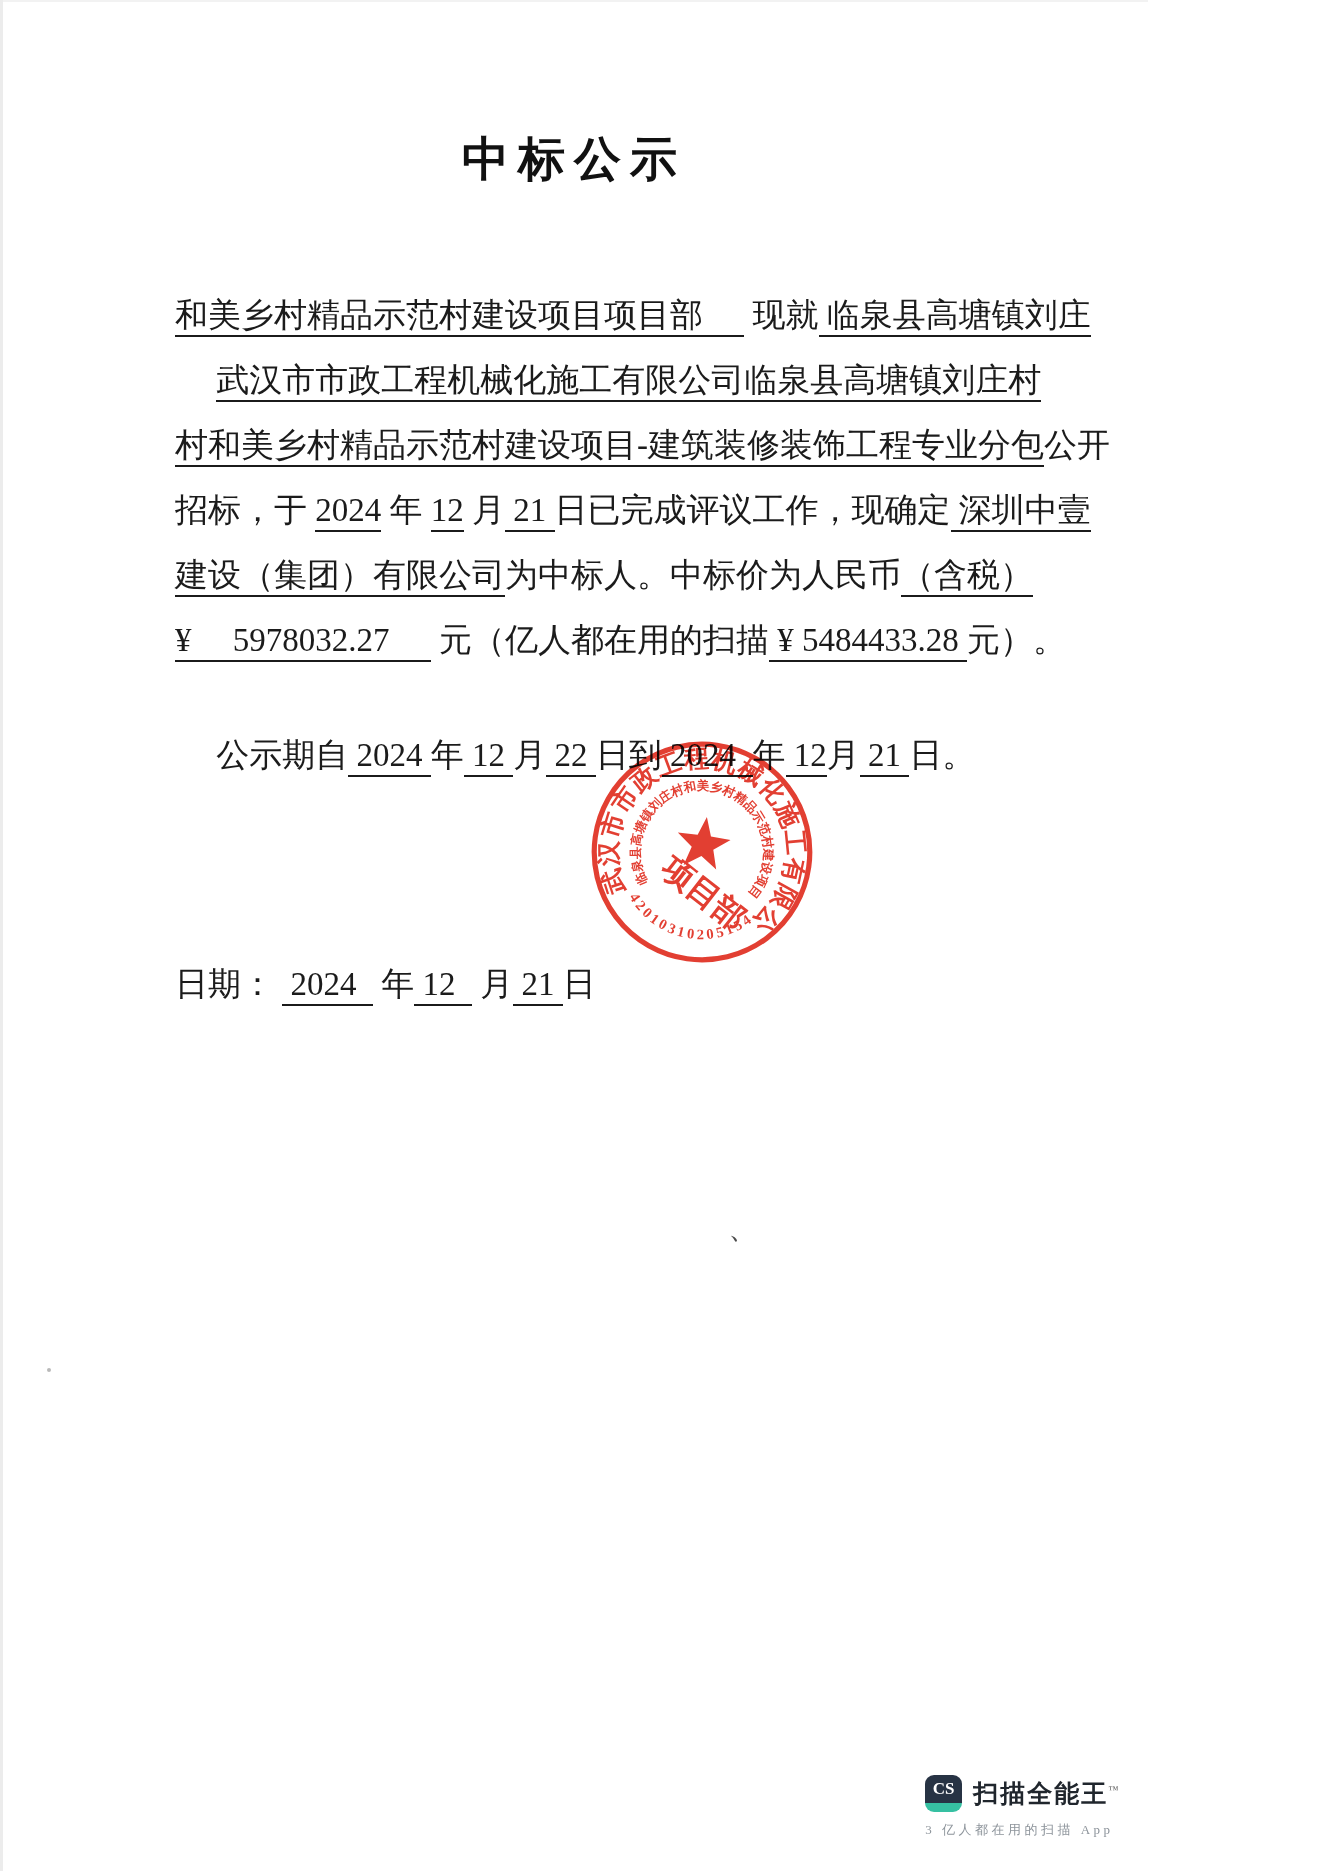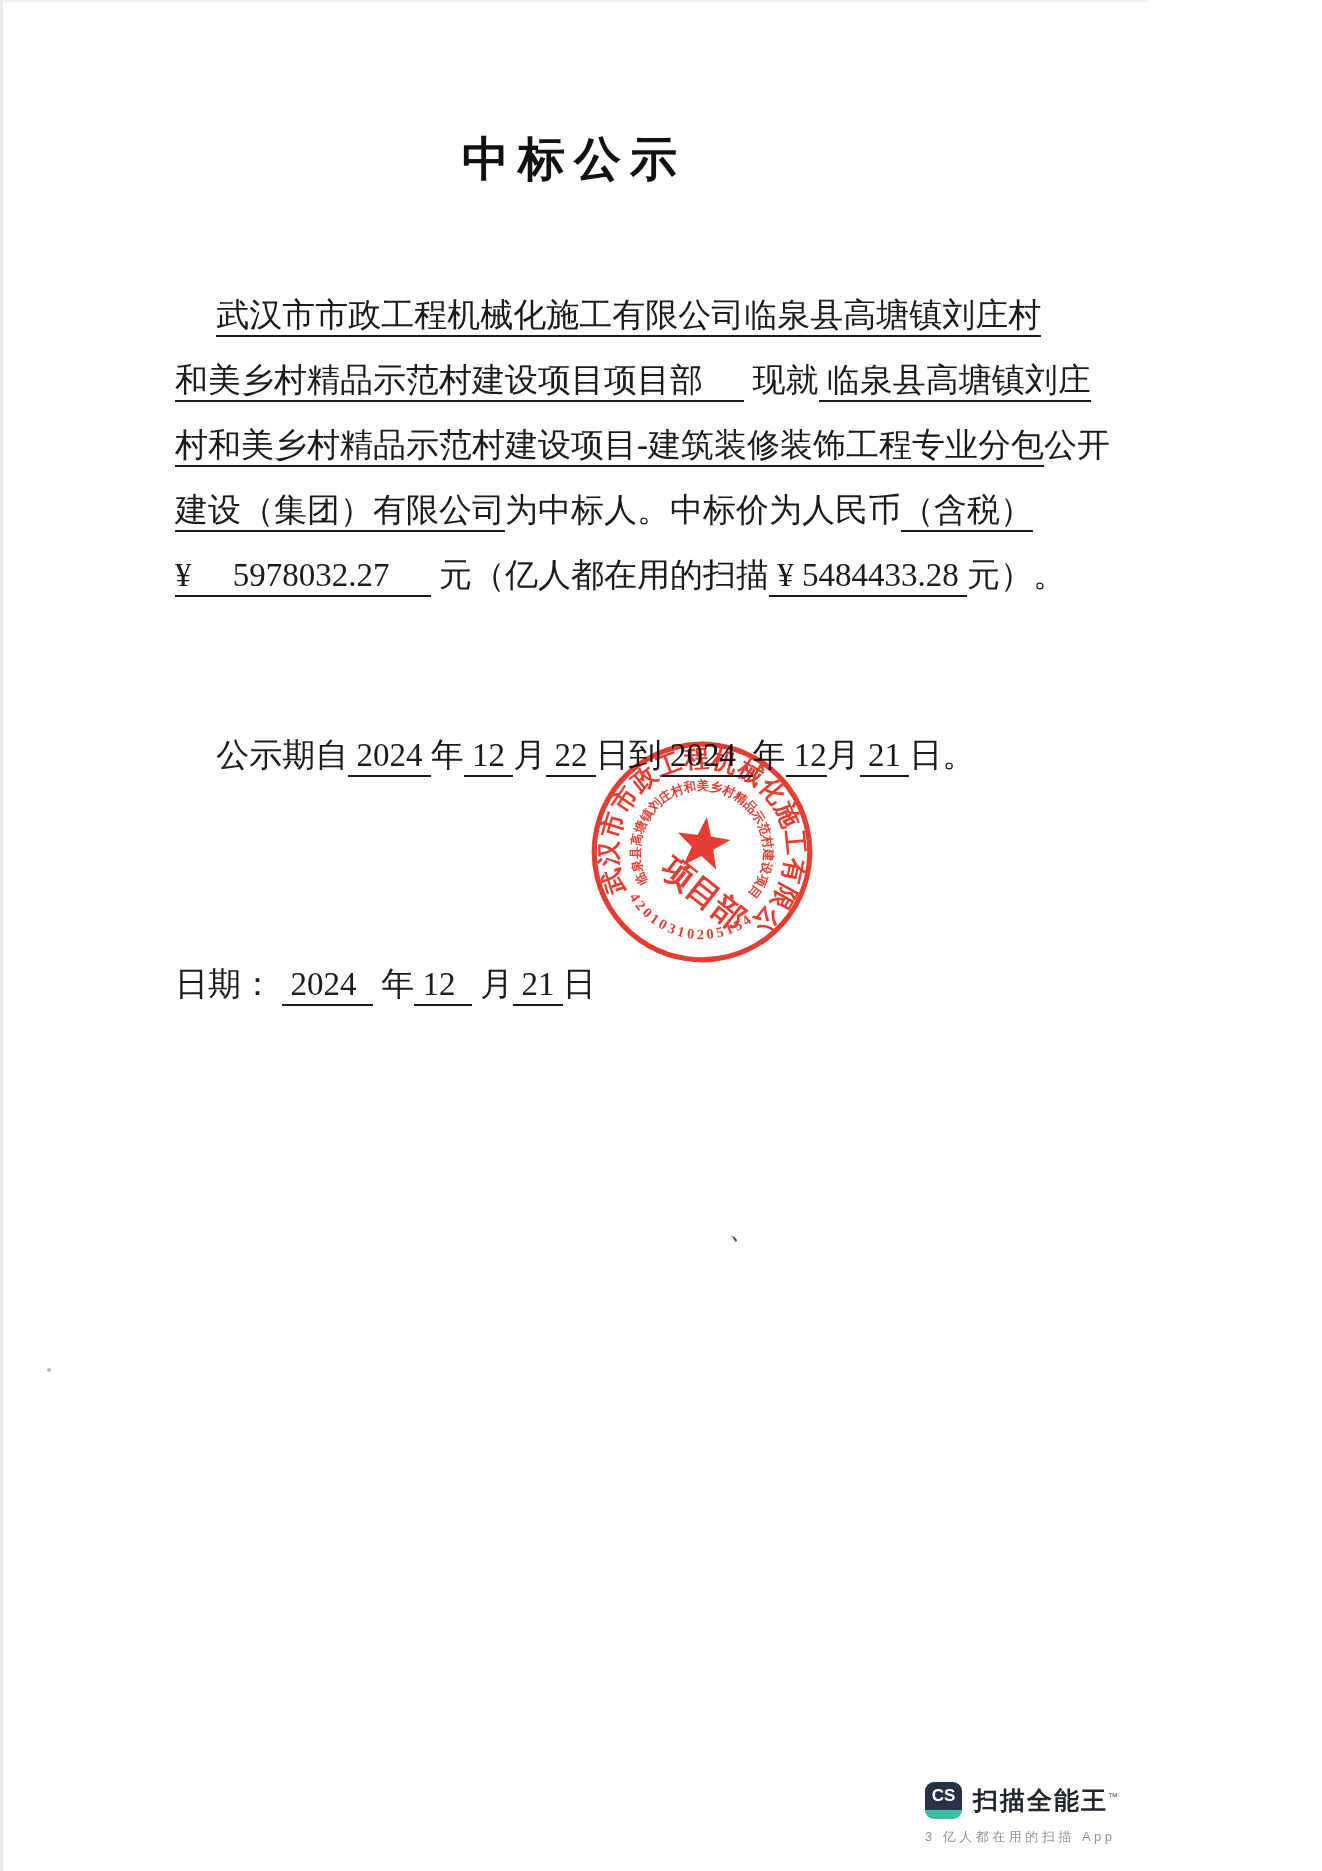--- a/index.html
+++ b/index.html
@@ -36,22 +36,22 @@
   }
   .stray-mark{
     position:absolute;left:728px;top:1208px;font-size:30px;color:#4a4a4a;
   }
   .speck{
     position:absolute;left:47px;top:1368px;width:4px;height:4px;border-radius:50%;
     background:#9b9b9b;opacity:.7;
   }
   
   .watermark{
-    position:absolute;right:28px;bottom:25px;
-    font-family:Liberation Sans, sans-serif;
+    position:absolute;right:28px;bottom:32px;
+    font-family:Liberation Serif, serif;
   }
   .wm-row{display:flex;align-items:center;justify-content:flex-end;gap:11px;}
   .wm-icon{
     width:37px;height:37px;border-radius:9px;
     background:linear-gradient(180deg,#273344 76%,#36c0a2 76%);
     display:flex;align-items:flex-start;justify-content:center;
     color:#ffffff;font-weight:700;font-size:17px;line-height:27px;
   }
   .wm-name{font-size:25px;font-weight:700;color:#20262d;letter-spacing:2px;}
   .wm-name sup{font-size:10px;color:#555;font-weight:400;}
@@ -61,23 +61,24 @@
   }
 </style>
 </head>
 <body>
 
 <div class="page">
 
   <div class="doc-title">中标公示</div>
 
   <div class="para p1">
+      <div class="line"><span class="u">和美乡村精品示范村建设项目项目部</span><span class="u">　 </span><span> 现就</span><span class="u"> 临泉县高塘镇刘庄</span></div>
       <div class="line"><span>　 </span><span class="u">武汉市市政工程机械化施工有限公司临泉县高塘镇刘庄村</span></div>
-      <div class="line"><span class="u">和美乡村精品示范村建设项目项目部</span><span class="u">　 </span><span> 现就</span><span class="u"> 临泉县高塘镇刘庄</span></div>
       <div class="line"><span class="u">村和美乡村精品示范村建设项目-建筑装修装饰工程专业分包</span><span>公开</span></div>
+      <div class="line"><span>招标，于 </span><span class="u">2024</span><span> 年 </span><span class="u">12</span><span> 月</span><span class="u"> 21 </span><span>日已完成评议工作，现确定</span><span class="u"> 深圳中壹</span></div>
       <div class="line"><span class="u">建设（集团）有限公司</span><span>为中标人。中标价为人民币</span><span class="u">（含税）</span></div>
       <div class="line"><span class="u">¥　 5978032.27 　</span><span> 元（亿人都在用的扫描</span><span class="u"> ¥ 5484433.28 </span><span>元）。</span></div>
     </div>
 
   <div class="para p2">
       <div class="line"><span>　 公示期自</span><span class="u"> 2024 </span><span>年</span><span class="u"> 12 </span><span>月</span><span class="u"> 22 </span><span>日到</span><span class="u"> 2024  </span><span>年</span><span class="u"> 12</span><span>月</span><span class="u"> 21 </span><span>日。</span></div>
     </div>
 
   <div class="para p3">
       <div class="line"><span>日期： </span><span class="u"> 2024  </span><span> 年</span><span class="u"> 12  </span><span> 月</span><span class="u"> 21 </span><span>日</span></div>

